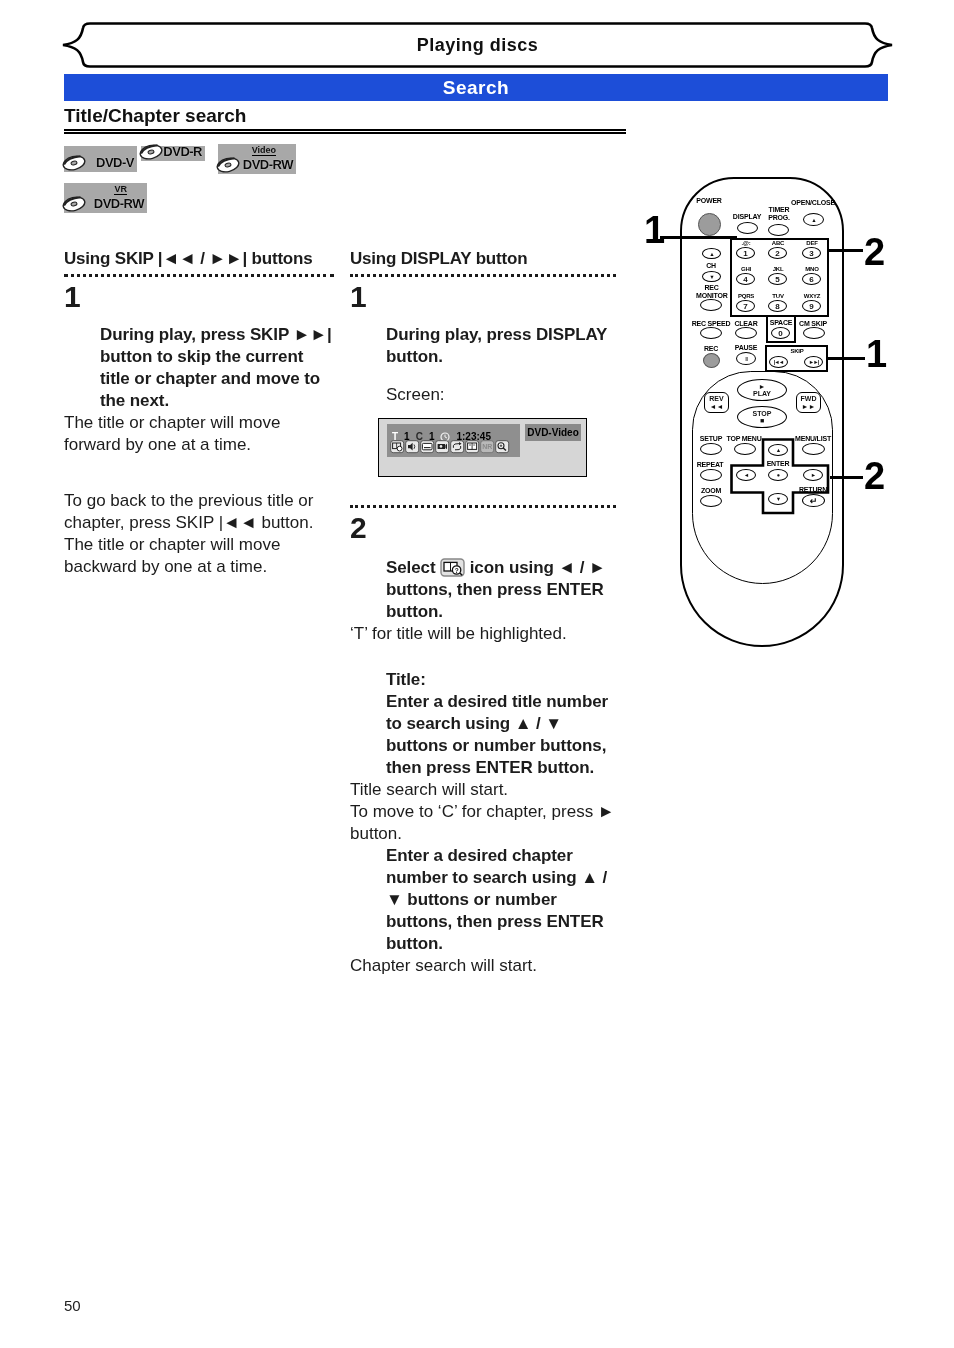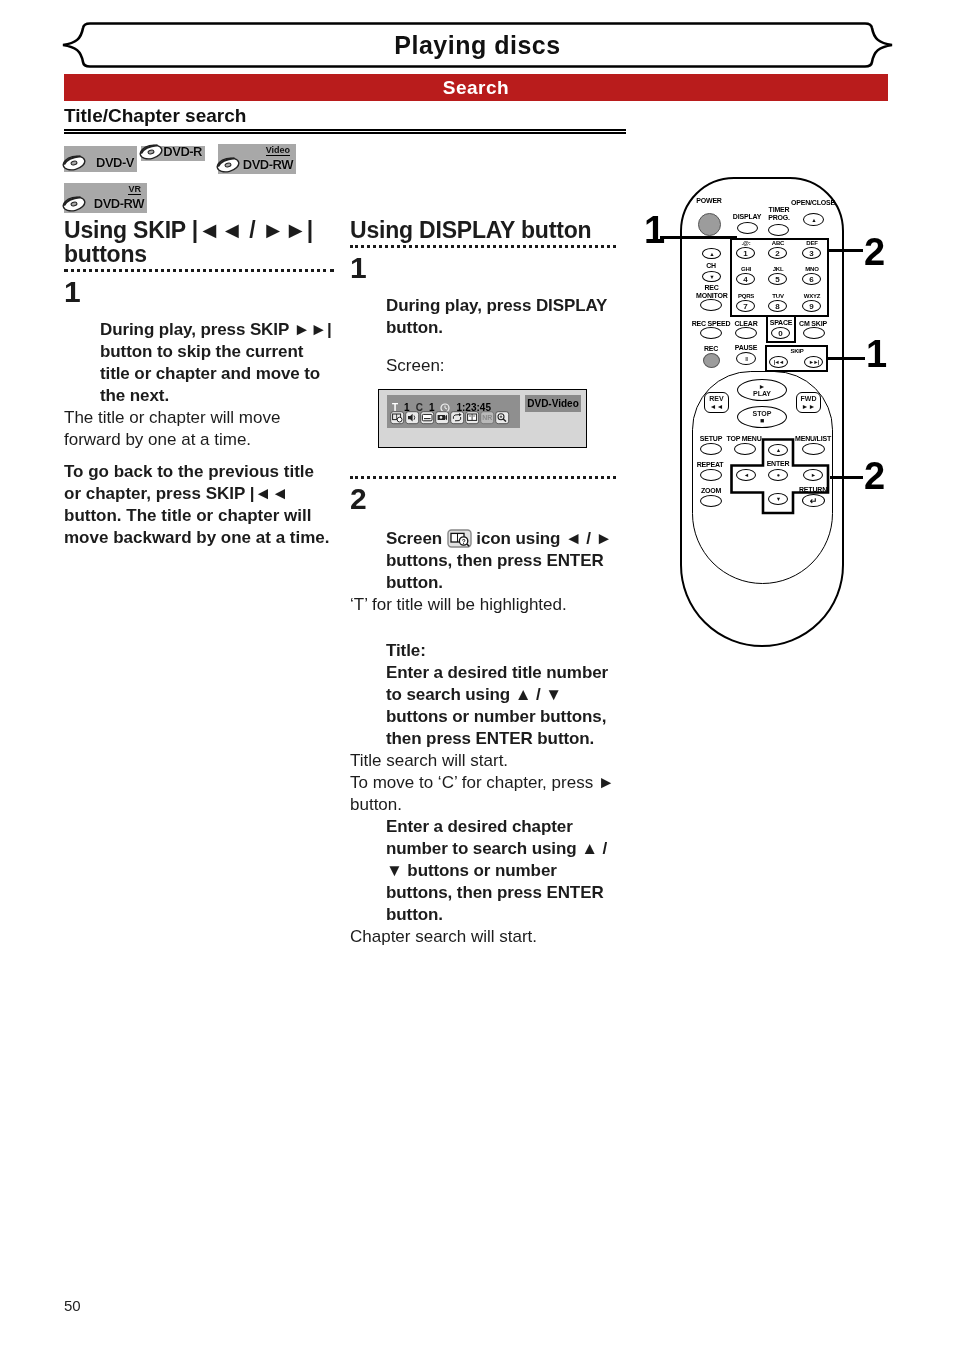--- a/index.html
+++ b/index.html
@@ -4,46 +4,46 @@
 <style>
   * { margin:0; padding:0; box-sizing:border-box; }
   html,body { background:#fff; }
   body { font-family:"Liberation Sans", sans-serif; color:#111; }
   .page { position:relative; width:954px; height:1348px; background:#ffffff; overflow:hidden; }
   .abs { position:absolute; }
 
   
   .banner-title { position:absolute; left:60px; top:21px; width:835px; height:48px;
     display:flex; align-items:center; justify-content:center;
-    font-size:25px; font-weight:800; letter-spacing:0.5px; }
+    font-size:18px; font-weight:800; letter-spacing:0.5px; }
   .banner-svg { position:absolute; left:60px; top:21px; }
 
   .search-bar { position:absolute; left:64px; top:74px; width:824px; height:27px;
-    background:#b91c1c; color:#fff; font-size:19px; font-weight:800;
+    background:#1d4ed8; color:#fff; font-size:19px; font-weight:800;
     display:flex; align-items:center; justify-content:center; letter-spacing:0.5px; }
 
   .subsection { position:absolute; left:64px; top:105px; font-size:19px; font-weight:800; }
   .double-rule { position:absolute; left:64px; top:129px; width:562px; height:5px;
     border-top:2px solid #000; border-bottom:2px solid #000; }
 
   
   .badge { position:absolute; background:#a8a8a8; }
   .badge .btxt { position:absolute; right:3px; bottom:2px; font-size:13px; font-weight:800;
     letter-spacing:-0.5px; color:#0a0a0a; text-shadow:0 0 1px #fff; }
-  .badge .bsup { position:absolute; right:6px; top:1px; font-size:9px; font-weight:800;
+  .badge .bsup { position:absolute; right:20px; top:1px; font-size:9px; font-weight:800;
     border-bottom:1.5px solid #000; line-height:10px; }
   .badge svg { position:absolute; left:-3px; top:auto; bottom:1px; }
 
   
   .col { position:absolute; font-size:17px; line-height:22px; color:#1c1c1c; }
-  .col h3 { font-size:23px; font-weight:800; line-height:24px; letter-spacing:-0.2px; }
+  .col h3 { font-size:17px; font-weight:800; line-height:24px; letter-spacing:-0.2px;margin-top:29px; }
   .dotted { border-top:3px dotted #1a1a1a; height:0; margin-top:3px; }
   .stepnum { font-size:30px; font-weight:800; line-height:34px; margin-top:3px; }
   p.bold { font-weight:800; letter-spacing:-0.1px;margin-left:36px; }
-  .mt10 { margin-top:10px; } .mt12 { margin-top:12px; } .mt22 { margin-top:10px;font-weight:bold; }
+  .mt10 { margin-top:10px; } .mt12 { margin-top:12px; } .mt22 { margin-top:34px; }
   .mt24 { margin-top:24px; } .mt28 { margin-top:28px; }
   .indent { padding-left:36px;margin-top:16px; }
 
   
   .screen-box { position:relative; margin-left:28px; margin-top:12px; width:209px; height:59px;
     background:#d6d6d6; border:1.5px solid #000; }
   .screen-bar { position:absolute; left:8px; top:5px; width:133px; height:33px; background:#8f8f8f; }
   .screen-row1 { position:absolute; left:5px; top:2px; display:flex; align-items:center; gap:6px;
     font-size:10px; font-weight:800; color:#000; }
   .t-hl { color:#ffffff; }
@@ -211,21 +211,21 @@
             </g>
         </svg>
       </div>
       <div class="disc-chip">DVD-Video</div>
     </div>
 
     <div class="dotted mt28"></div>
     <div class="stepnum">2</div>
 
     <p class="bold mt12">
-      <span>Screen</span>
+      <span>Select</span>
       <svg width="25" height="19" viewBox="0 0 25 19" style="vertical-align:-4px;">
         <rect x="1" y="1" width="23" height="17" rx="3.5" fill="#e2e2e2" stroke="#888" stroke-width="1.4"></rect>
         <rect x="4" y="4.4" width="13" height="8.6" fill="#fff" stroke="#111" stroke-width="1.3"></rect>
         <line x1="10.5" y1="4.4" x2="10.5" y2="13" stroke="#111" stroke-width="1"></line>
         <circle cx="16.6" cy="12" r="4.2" fill="#fff" stroke="#111" stroke-width="1.3"></circle>
         <text x="16.6" y="14.6" text-anchor="middle" font-family="Liberation Sans, sans-serif" font-size="6.5" font-weight="bold" fill="#111">?</text>
         <line x1="19.8" y1="15" x2="22.2" y2="17.2" stroke="#111" stroke-width="1.5"></line>
       </svg>
       <span>icon using ◄ / ► buttons, then press ENTER button.</span>
     </p>

